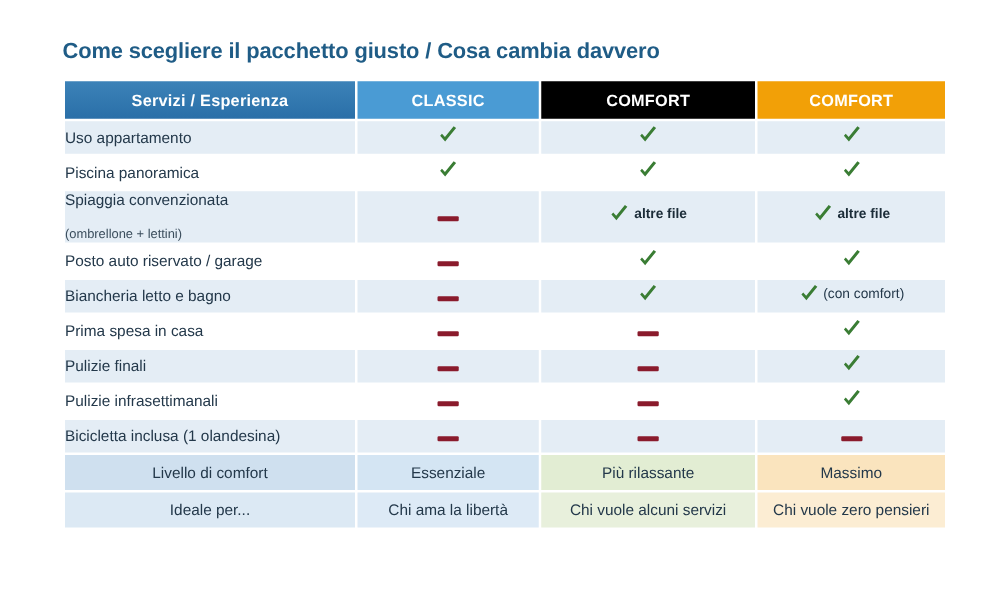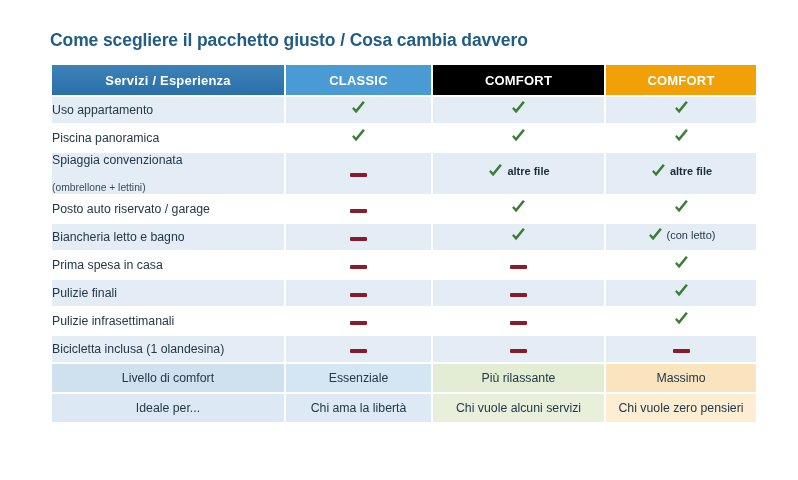--- a/index.html
+++ b/index.html
@@ -278,21 +278,21 @@
                   <path d="M2.5 10.2 L7.2 15.5 L17.5 2.8 L15.2 1.2 L7.0 11.3 L4.2 8.2 Z" fill="#3A7D34"></path>
                 </svg>
               </span>
             </span></td>
           <td class="cell mark stripe-on"><span class="glyph-wrap">
               <span class="check">
                 <svg viewBox="0 0 20 20" width="17" height="17">
                   <path d="M2.5 10.2 L7.2 15.5 L17.5 2.8 L15.2 1.2 L7.0 11.3 L4.2 8.2 Z" fill="#3A7D34"></path>
                 </svg>
               </span>
-              <span class="note-plain">(con letto)</span>
+              <span class="note-plain">(con comfort)</span>
             </span></td>
         </tr>
         <tr>
           <td class="cell lbl stripe-off"><span>Prima spesa in casa</span></td>
           <td class="cell mark stripe-off"><span class="glyph-wrap">
               <span class="dash"></span>
             </span></td>
           <td class="cell mark stripe-off"><span class="glyph-wrap">
               <span class="dash"></span>
             </span></td>

